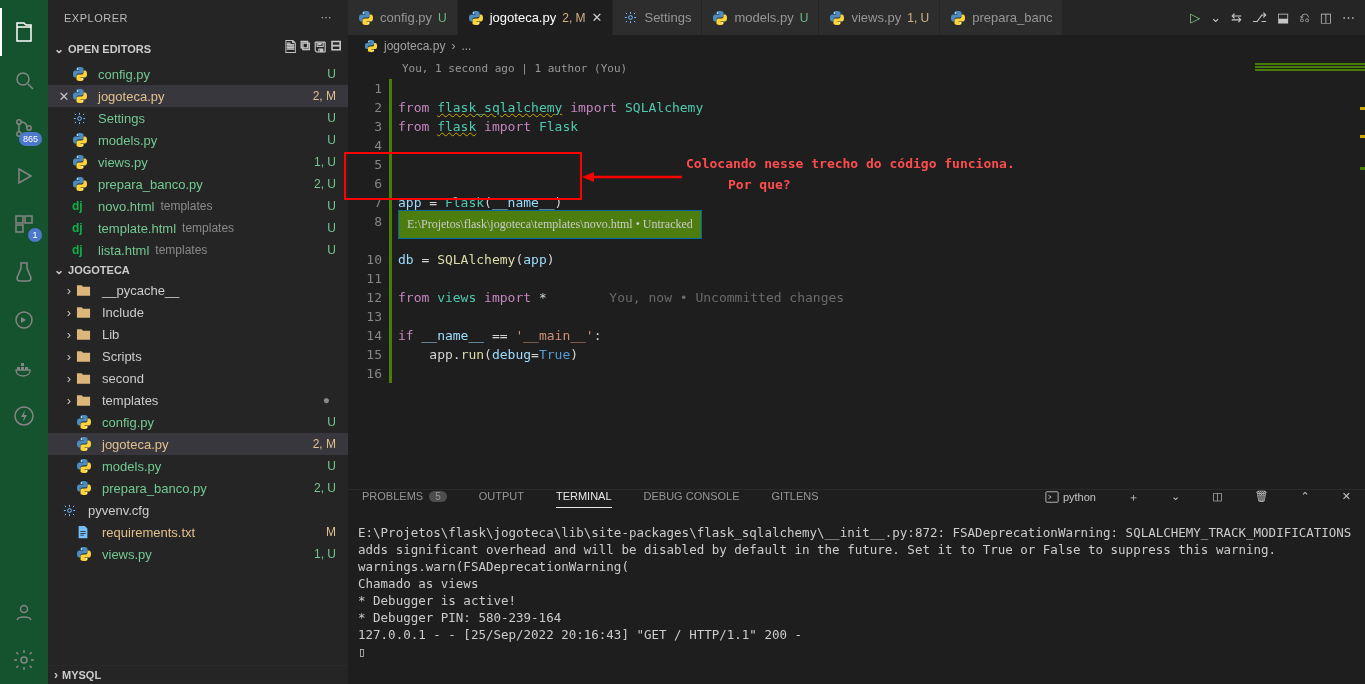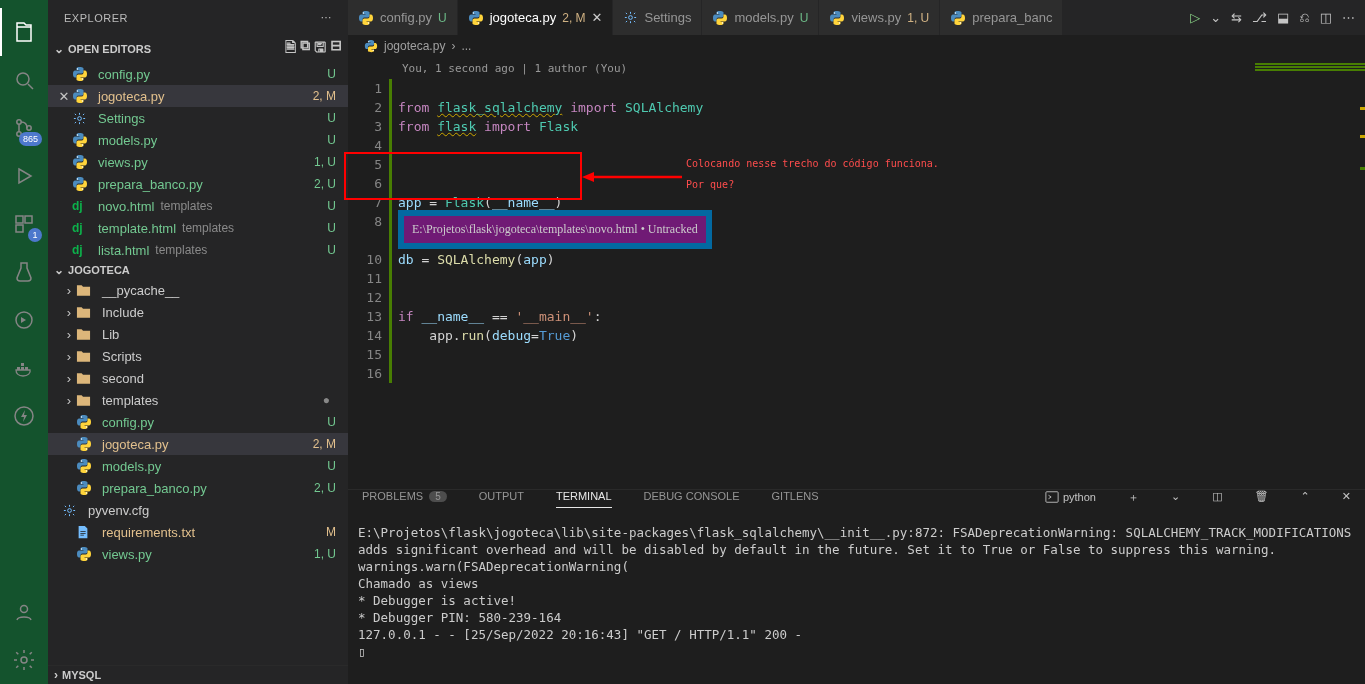--- a/index.html
+++ b/index.html
@@ -98,27 +98,27 @@
 .fn { color: #dcdcaa; }
 .var { color: #9cdcfe; }
 .str { color: #ce9178; }
 .py-const { color: #569cd6; }
 .punct { color: #d4d4d4; }
 .underline-y { text-decoration: underline wavy #cca700; text-decoration-thickness: 1px; }
 .underline-b { border-bottom: 1px dotted #666; }
 .ghost { color: #6a6a6a; }
 .tooltip {
   position: absolute; left: 0; top: 153px;
-  background: #701a75; border: 6px solid #0369a1;
+  background: #4d7c0f; border: 1px solid #0369a1;
   padding: 4px 8px; color: #cccccc; font-family: "Segoe UI"; font-size: 12px;
 }
 .red-annot {
-  position: absolute; left: 288px; top: 97px; color: #ff4d4d; font-weight: 400; font-size: 10px;
-}
-.red-annot div:nth-child(2) { margin-top: 2px; }
+  position: absolute; left: 288px; top: 97px; color: #ff4d4d; font-weight: 700; font-size: 13px;
+}
+.red-annot div:nth-child(2) { margin-top: 2px; margin-left: 42px; }
 .red-arrow {
   position: absolute; left: 184px; top: 112px; width: 100px; height: 16px;
 }
 .red-box {
   position: absolute; left: -54px; top: 95px; width: 238px; height: 48px;
   border: 2.5px solid #ff0000;
 }
 .minimap {
   width: 120px; background: #1e1e1e; position: relative;
 }
@@ -628,20 +628,21 @@
       <div class="code-line"><span class="kw">from</span> <span class="mod underline-y">flask_sqlalchemy</span> <span class="kw">import</span> <span class="mod">SQLAlchemy</span></div>
       <div class="code-line"><span class="kw">from</span> <span class="mod underline-y">flask</span> <span class="kw">import</span> <span class="mod">Flask</span></div>
       <div class="code-line"></div>
       <div class="code-line"></div>
       <div class="code-line"></div>
       <div class="code-line"><span class="var">app</span><span class="punct"> = </span><span class="mod">Flask</span><span class="punct">(</span><span class="var">__name__</span><span class="punct">)</span></div>
       <div class="code-line"><span class="var underline-b">app.config.from_pyfile(</span><span class="str">'config.py'</span><span class="punct">)</span></div>
       <div class="code-line"></div>
       <div class="code-line"><span class="var">db</span><span class="punct"> = </span><span class="fn">SQLAlchemy</span><span class="punct">(</span><span class="var">app</span><span class="punct">)</span></div>
       <div class="code-line"></div>
+      <div class="code-line"><span class="kw">from</span> <span class="mod">views</span> <span class="kw">import</span> <span class="punct">*</span><span class="ghost">        You, now • Uncommitted changes</span></div>
       <div class="code-line"></div>
       <div class="code-line"><span class="kw">if</span> <span class="var">__name__</span><span class="punct"> == </span><span class="str">'__main__'</span><span class="punct">:</span></div>
       <div class="code-line"><span class="punct">    app.</span><span class="fn">run</span><span class="punct">(</span><span class="var">debug</span><span class="punct">=</span><span class="py-const">True</span><span class="punct">)</span></div>
       <div class="code-line"></div>
 
       <div class="tooltip">E:\Projetos\flask\jogoteca\templates\novo.html • Untracked</div>
 
       <div class="red-box"></div>
       <svg class="red-arrow" viewBox="0 0 100 16">
           <line x1="100" y1="8" x2="8" y2="8" stroke="#ff0000" stroke-width="2.5"></line>

